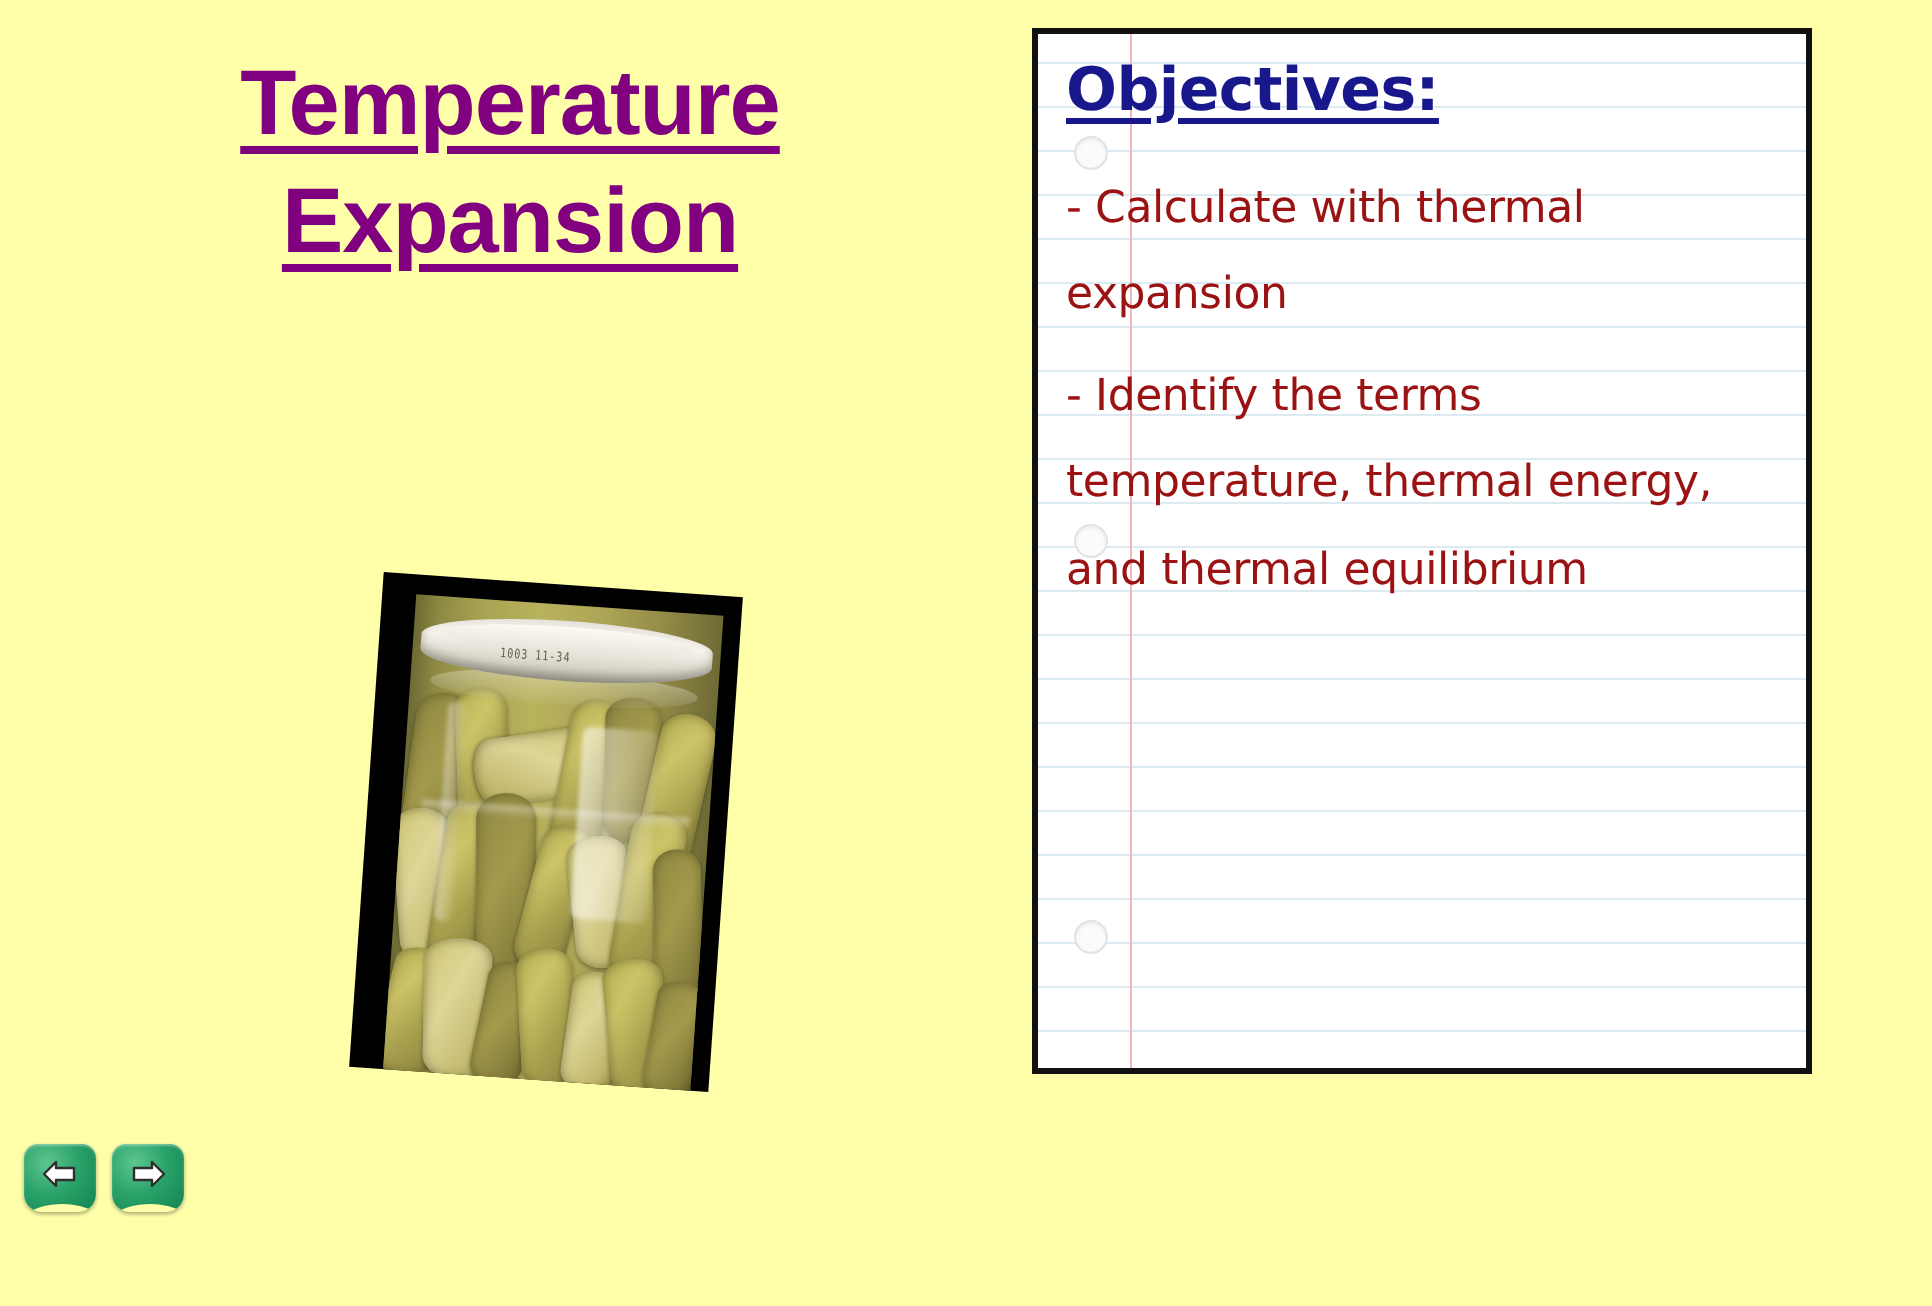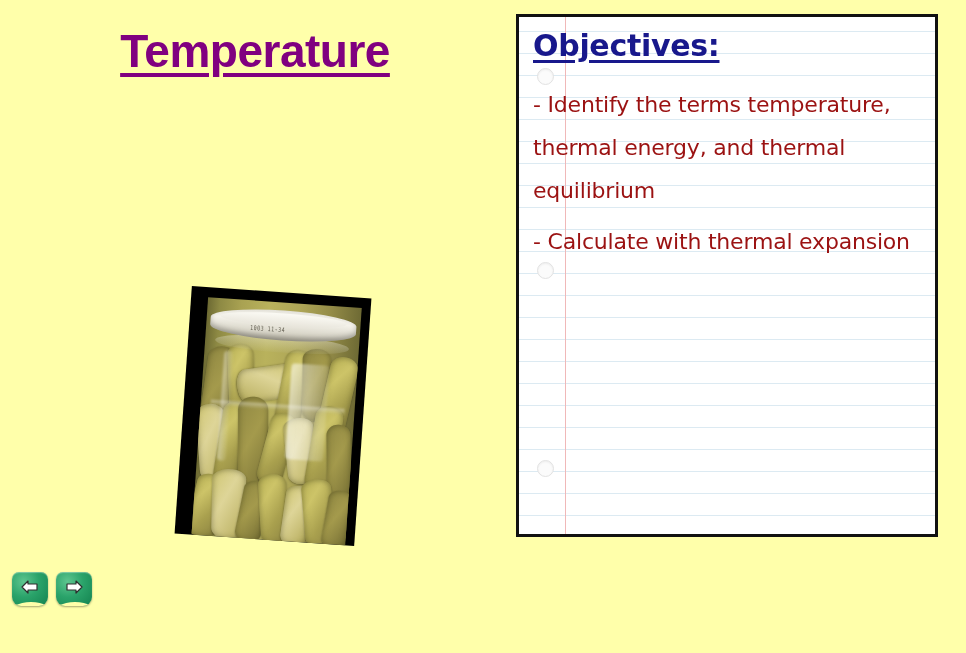--- a/index.html
+++ b/index.html
@@ -160,21 +160,21 @@
     height: 6px;
     background: linear-gradient(to bottom, rgba(255,255,255,0.40), rgba(255,255,255,0.0));
     filter: blur(1px);
   }
 
   
   #objectives-panel {
     position: absolute;
     left: 516px;
     top: 14px;
-    width: 422px;
+    width: 390px;
     height: 523px;
     border: 3px solid #111111;
     background: #ffffff;
     box-sizing: border-box;
     overflow: hidden;
   }
   #paper-lines {
     position: absolute;
     left: 0; top: 0; right: 0; bottom: 0;
     background-image: repeating-linear-gradient(
@@ -277,20 +277,21 @@
   }
   .nav-arrow svg { display: block; }
 </style>
 </head>
 <body>
 
 <div id="slide">
 
   <div id="title-block">
     <span class="title-line"><span class="u">Temperature</span></span>
+    <span class="title-line"><span class="u">Expansion</span></span>
   </div>
 
   <div id="jar-photo">
     <div id="jar-inner">
 
       <div class="pickles">
         <div class="pk dark" style="left:2px;  top:4px;   width:30px; height:86px; transform:rotate(4deg);"></div>
         <div class="pk" style="left:26px; top:0px;   width:26px; height:74px; transform:rotate(-6deg);"></div>
         <div class="pk light" style="left:48px; top:8px;   width:34px; height:60px; transform:rotate(78deg);"></div>
         <div class="pk" style="left:78px; top:2px;   width:26px; height:80px; transform:rotate(7deg);"></div>
@@ -328,22 +329,22 @@
 
   <div id="objectives-panel">
     <div id="paper-lines"></div>
     <div id="paper-margin"></div>
     <div class="hole" id="hole-1"></div>
     <div class="hole" id="hole-2"></div>
     <div class="hole" id="hole-3"></div>
 
     <div id="objectives-content">
       <div id="objectives-heading">Objectives:</div>
+      <p class="objective-item">- Calculate with thermal expansion</p>
       <p class="objective-item">- Identify the terms temperature, thermal energy, and thermal equilibrium</p>
-      <p class="objective-item">- Calculate with thermal expansion</p>
     </div>
   </div>
 
   <div id="nav-bar">
     <div class="nav-btn">
       <span class="nav-arrow">
         <svg width="22" height="16" viewBox="0 0 22 16" aria-hidden="true">
           <path d="M9 2 L3 8 L9 14 L9 11 L18 11 L18 5 L9 5 Z" fill="#ffffff" stroke="#2f2f2f" stroke-width="1.2" stroke-linejoin="round"></path>
         </svg>
       </span>

